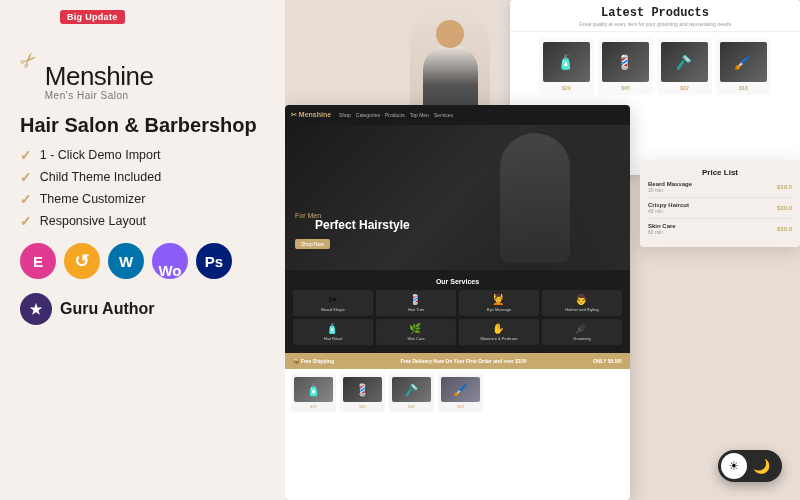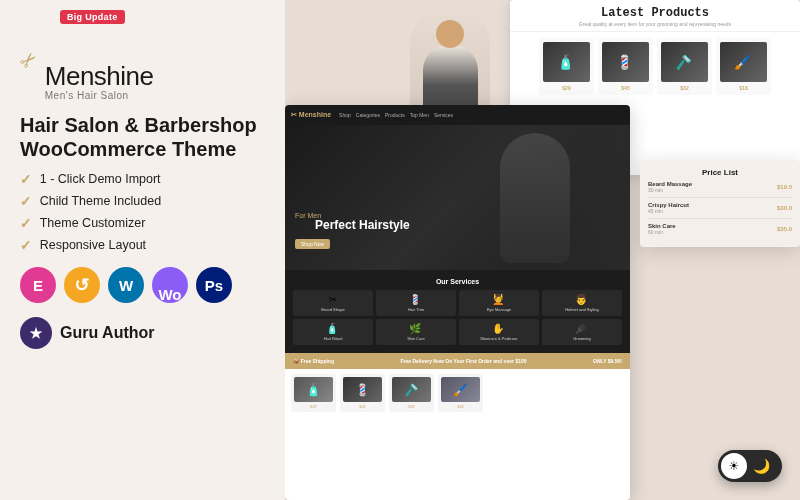--- a/index.html
+++ b/index.html
@@ -531,21 +531,20 @@
     <span class="big-update-badge">Big Update</span>
     <span class="scissors-deco">✂</span>
     <div class="logo-text-block">
       <span class="logo-title">Menshine</span>
       <span class="logo-subtitle">Men's Hair Salon</span>
     </div>
   </div>
 
   <div class="theme-title">
     <span>Hair Salon &amp; Barbershop</span><br>
-    <span>WooCommerce Theme</span>
   </div>
 
   <div class="features-list">
     <div class="feature-item">
       <span class="check-icon">✓</span>
       <span>1 - Click Demo Import</span>
     </div>
     <div class="feature-item">
       <span class="check-icon">✓</span>
       <span>Child Theme Included</span>

